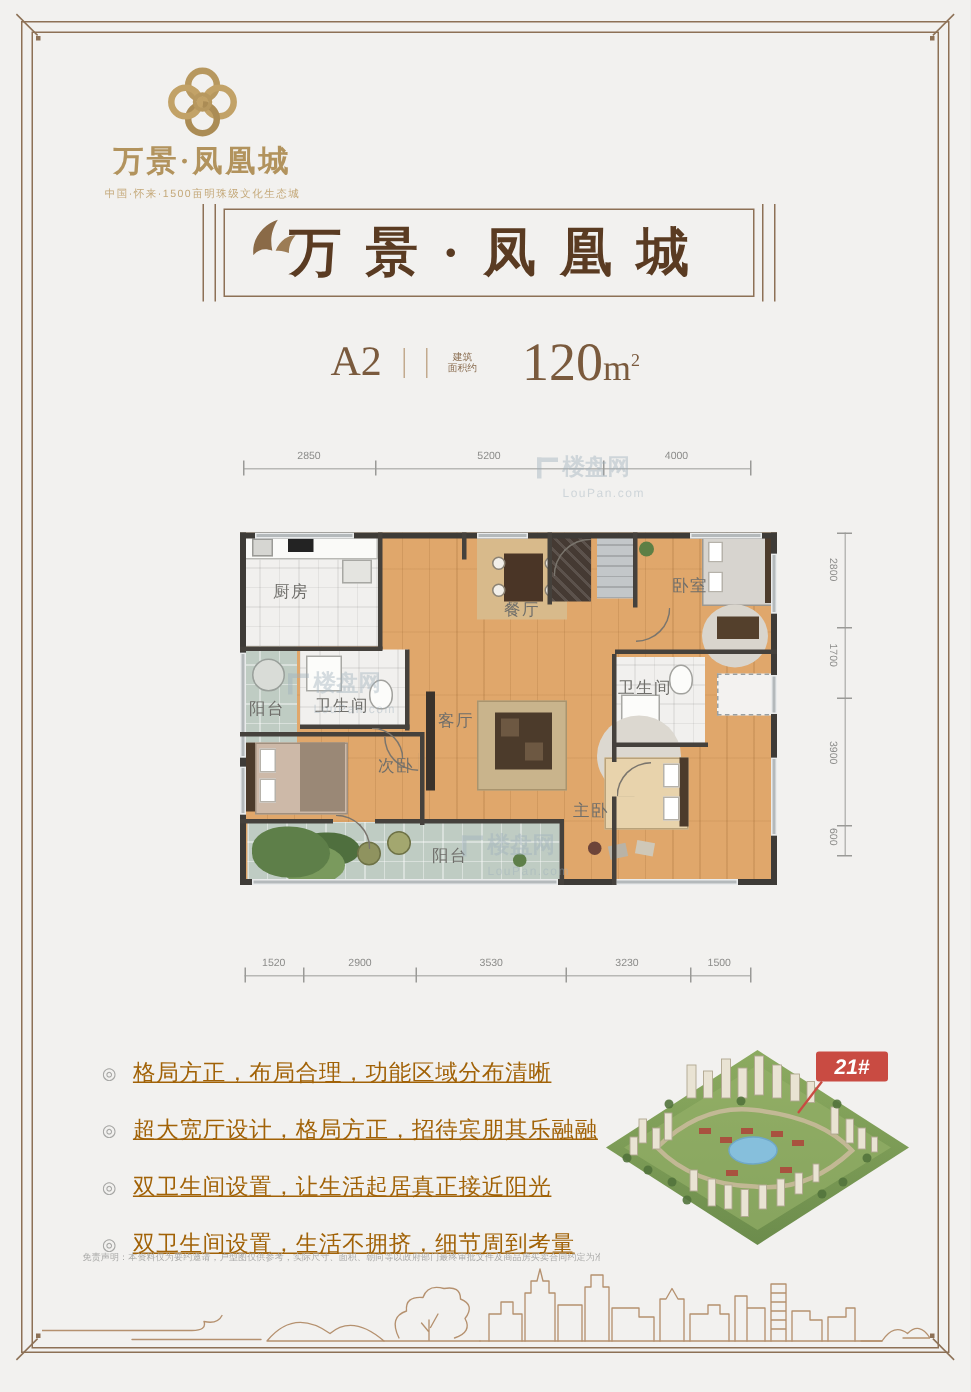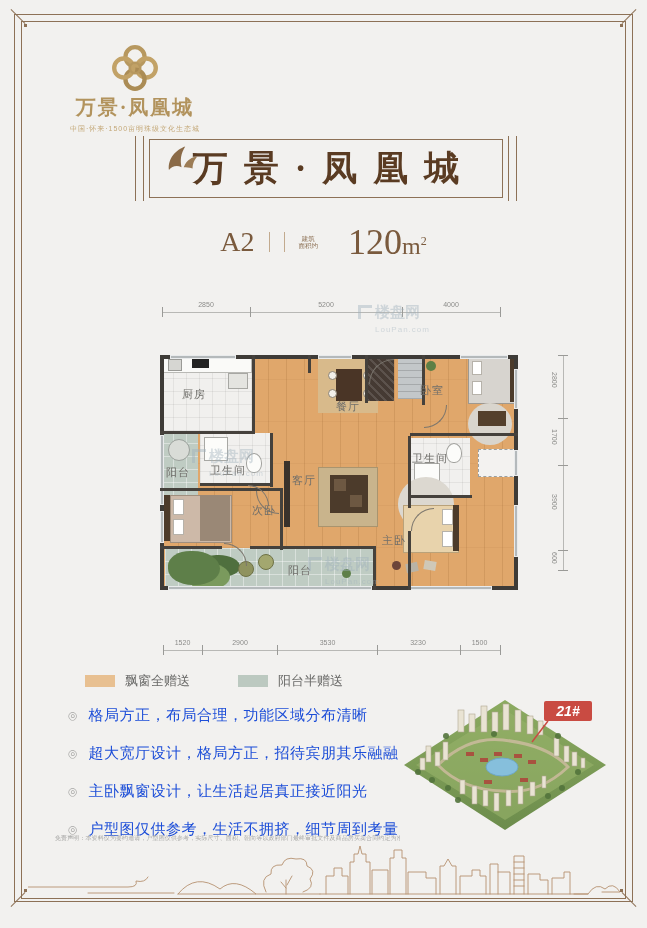--- a/index.html
+++ b/index.html
@@ -45,21 +45,21 @@
   .wm{position:absolute;color:#9fb0bc;opacity:.42;line-height:1;}
   .wm-top{display:flex;align-items:center;gap:3px;font-weight:bold;font-size:15px;}
   .wm-ico{width:11px;height:11px;border:3px solid #9fb0bc;border-right:none;border-bottom:none;}
   .wm-dom{font-size:8px;letter-spacing:1px;margin-left:17px;margin-top:1px;}
   
   .legend{display:flex;gap:48px;align-items:center;}
   .lg-item{display:flex;align-items:center;gap:10px;font-size:13px;color:#6a6a68;}
   .swatch{width:30px;height:12px;}
   .feat{position:absolute;display:flex;align-items:center;gap:11px;}
   .fmark{font-size:11px;color:#a6a6a4;}
-  .ftext{font-size:15px;color:#1d4ed8;letter-spacing:.5px;}
+  .ftext{font-size:15px;color:#a16207;letter-spacing:.5px;text-decoration:underline;}
   
   .disc{font-size:6px;color:#aaaaa8;white-space:nowrap;overflow:hidden;width:345px;letter-spacing:.1px;}
 </style>
 </head>
 <body>
 
 <div id="poster">
 
   <div class="frame" style="left:14px;right:14px;top:14px;bottom:26px;"></div>
   <div class="frame" style="left:21px;right:21px;top:21px;bottom:29px;"></div>
@@ -249,21 +249,21 @@
       <div class="arc" style="left:88px;top:130px;width:20px;height:20px;transform:rotate(90deg);"></div>
       <div class="arc" style="left:264px;top:50px;width:22px;height:22px;transform:rotate(180deg);"></div>
       <div class="arc" style="left:251px;top:153px;width:22px;height:22px;"></div>
       <div class="arc" style="left:96px;top:136px;width:22px;height:22px;transform:rotate(270deg);"></div>
       <div class="arc" style="left:64px;top:188px;width:22px;height:22px;transform:rotate(90deg);"></div>
 
       <div class="rlabel" style="left:22px;top:32px;">厨房</div>
       <div class="rlabel" style="left:6px;top:110px;">阳台</div>
       <div class="rlabel" style="left:50px;top:108px;">卫生间</div>
       <div class="rlabel" style="left:176px;top:44px;">餐厅</div>
-      <div class="rlabel" style="left:260px;top:28px;">卧室</div>
+      <div class="rlabel" style="left:288px;top:28px;">卧室</div>
       <div class="rlabel" style="left:252px;top:96px;">卫生间</div>
       <div class="rlabel" style="left:92px;top:148px;text-align:center;">次卧</div>
       <div class="rlabel" style="left:132px;top:118px;">客厅</div>
       <div class="rlabel" style="left:222px;top:178px;">主卧</div>
       <div class="rlabel" style="left:128px;top:208px;">阳台</div>
     </div>
 
     <div class="wm" style="left:218px;top:6px;">
       <span class="wm-top">
           <span class="wm-ico"></span>
@@ -280,46 +280,36 @@
     </div>
     <div class="wm" style="left:168px;top:258px;">
       <span class="wm-top">
           <span class="wm-ico"></span>
           <span>楼盘网</span>
         </span>
       <span class="wm-dom">LouPan.com</span>
     </div>
   </div>
 
-  <div class="abs legend" style="left:85px;top:672px;">
-    <div class="lg-item">
-      <span class="swatch" style="background:#e8c091;"></span>
-      <span>飘窗全赠送</span>
-    </div>
-    <div class="lg-item">
-      <span class="swatch" style="background:#bcc9c0;"></span>
-      <span>阳台半赠送</span>
-    </div>
-  </div>
 
   <div class="feat" style="left:68px;top:706px;">
     <span class="fmark">◎</span>
     <span class="ftext">格局方正，布局合理，功能区域分布清晰</span>
   </div>
   <div class="feat" style="left:68px;top:744px;">
     <span class="fmark">◎</span>
     <span class="ftext">超大宽厅设计，格局方正，招待宾朋其乐融融</span>
   </div>
   <div class="feat" style="left:68px;top:782px;">
     <span class="fmark">◎</span>
-    <span class="ftext">主卧飘窗设计，让生活起居真正接近阳光</span>
+    <span class="ftext">双卫生间设置，让生活起居真正接近阳光</span>
   </div>
   <div class="feat" style="left:68px;top:820px;">
     <span class="fmark">◎</span>
-    <span class="ftext">户型图仅供参考，生活不拥挤，细节周到考量</span>
+    <span class="ftext">双卫生间设置，生活不拥挤，细节周到考量</span>
   </div>
 
   <svg class="abs" style="left:396px;top:694px;" width="218" height="142" viewBox="0 0 218 142">
     <defs>
       <linearGradient id="grn" x1="0" y1="0" x2="0" y2="1">
         <stop offset="0" stop-color="#8cab60"></stop>
           <stop offset="1" stop-color="#6c8c4c"></stop>
       </linearGradient>
     </defs>
     <polygon points="109,6 210,71 109,136 8,71" fill="url(#grn)"></polygon>

